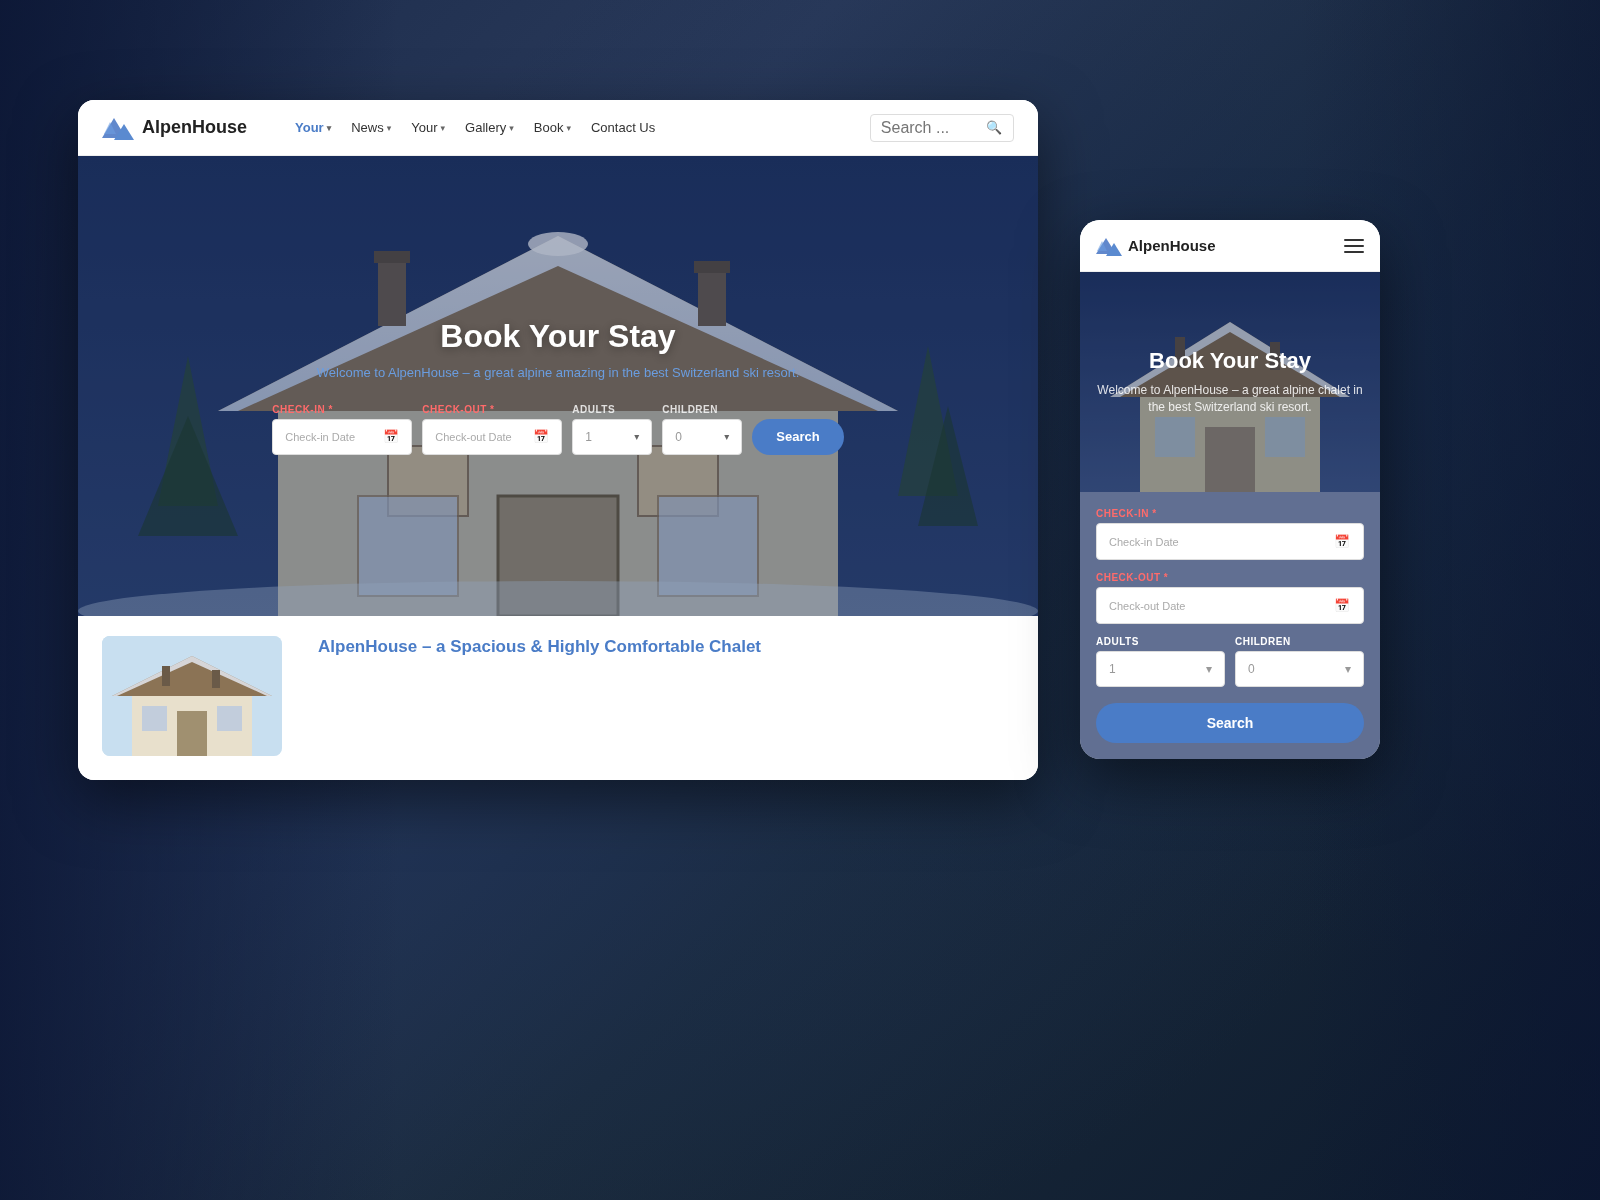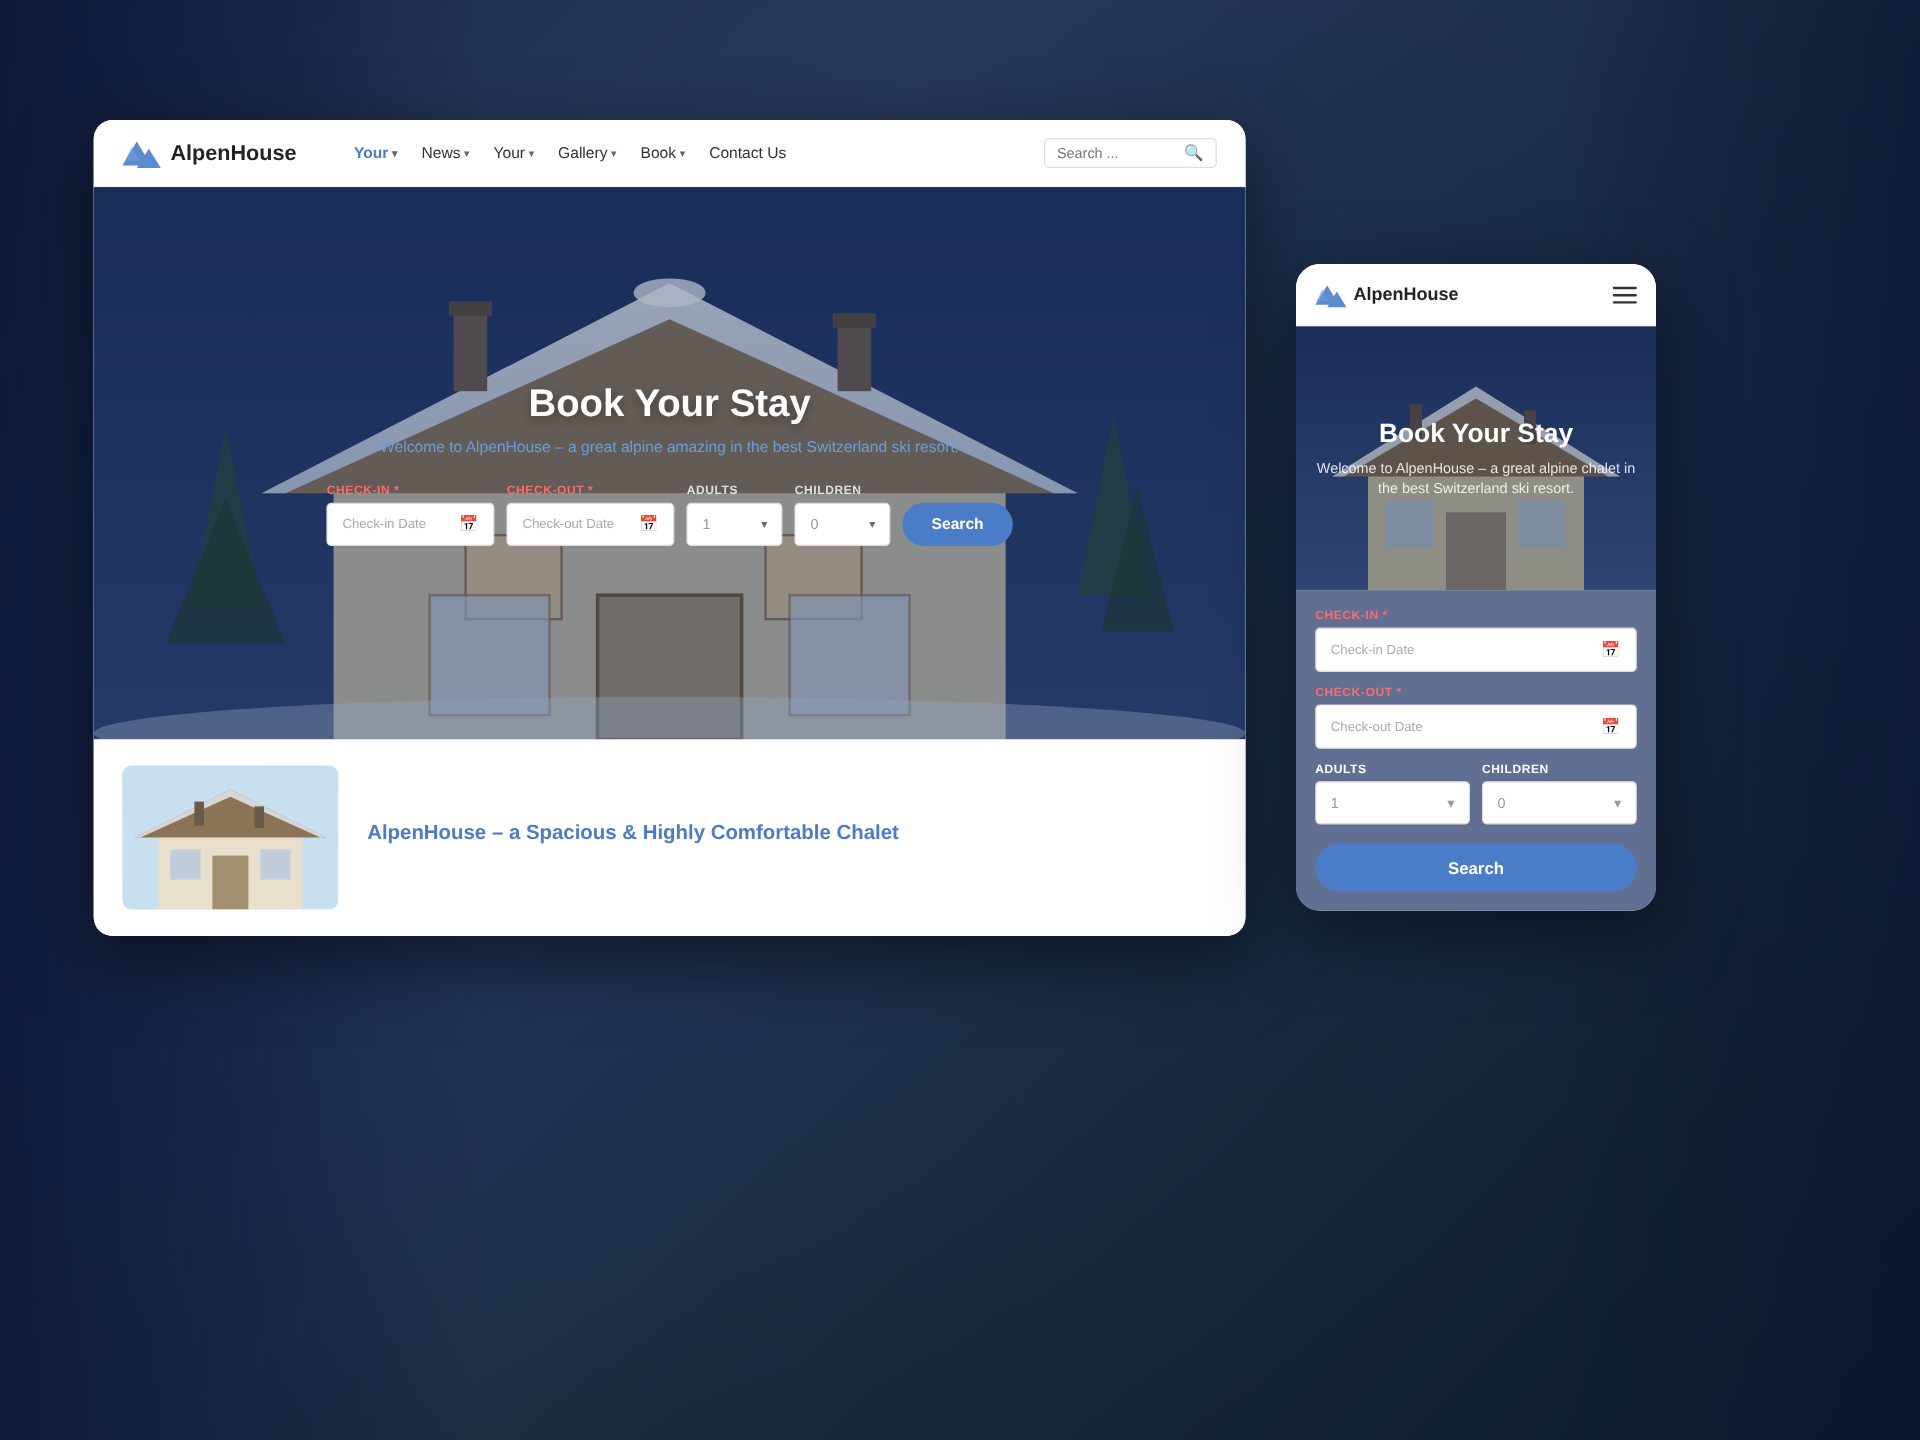--- a/index.html
+++ b/index.html
@@ -94,21 +94,21 @@
       align-items: center;
       border: 1px solid #ddd;
       border-radius: 4px;
       padding: 4px 10px;
       gap: 6px;
       margin-left: auto;
     }
     .nav-search input {
       border: none;
       outline: none;
-      font-size: 12px;
+      font-size: 16px;
       color: #999;
       background: transparent;
       width: 100px;
     }
     .search-icon-nav {
       color: #999;
       font-size: 13px;
     }
 
     
@@ -187,23 +187,22 @@
       font-weight: 600;
       cursor: pointer;
       white-space: nowrap;
     }
 
     
     .desktop-bottom {
       height: 164px;
       background: #fff;
       display: flex;
-      align-items: center;
       padding: 20px 24px;
-      gap: 24px;
+      gap: 36px;
     }
     .chalet-thumb {
       width: 180px;
       height: 120px;
       background: linear-gradient(135deg, #b8d4e8 0%, #d0e8f4 50%, #e8f4fc 100%);
       border-radius: 8px;
       overflow: hidden;
       flex-shrink: 0;
       display: flex;
       align-items: flex-end;

